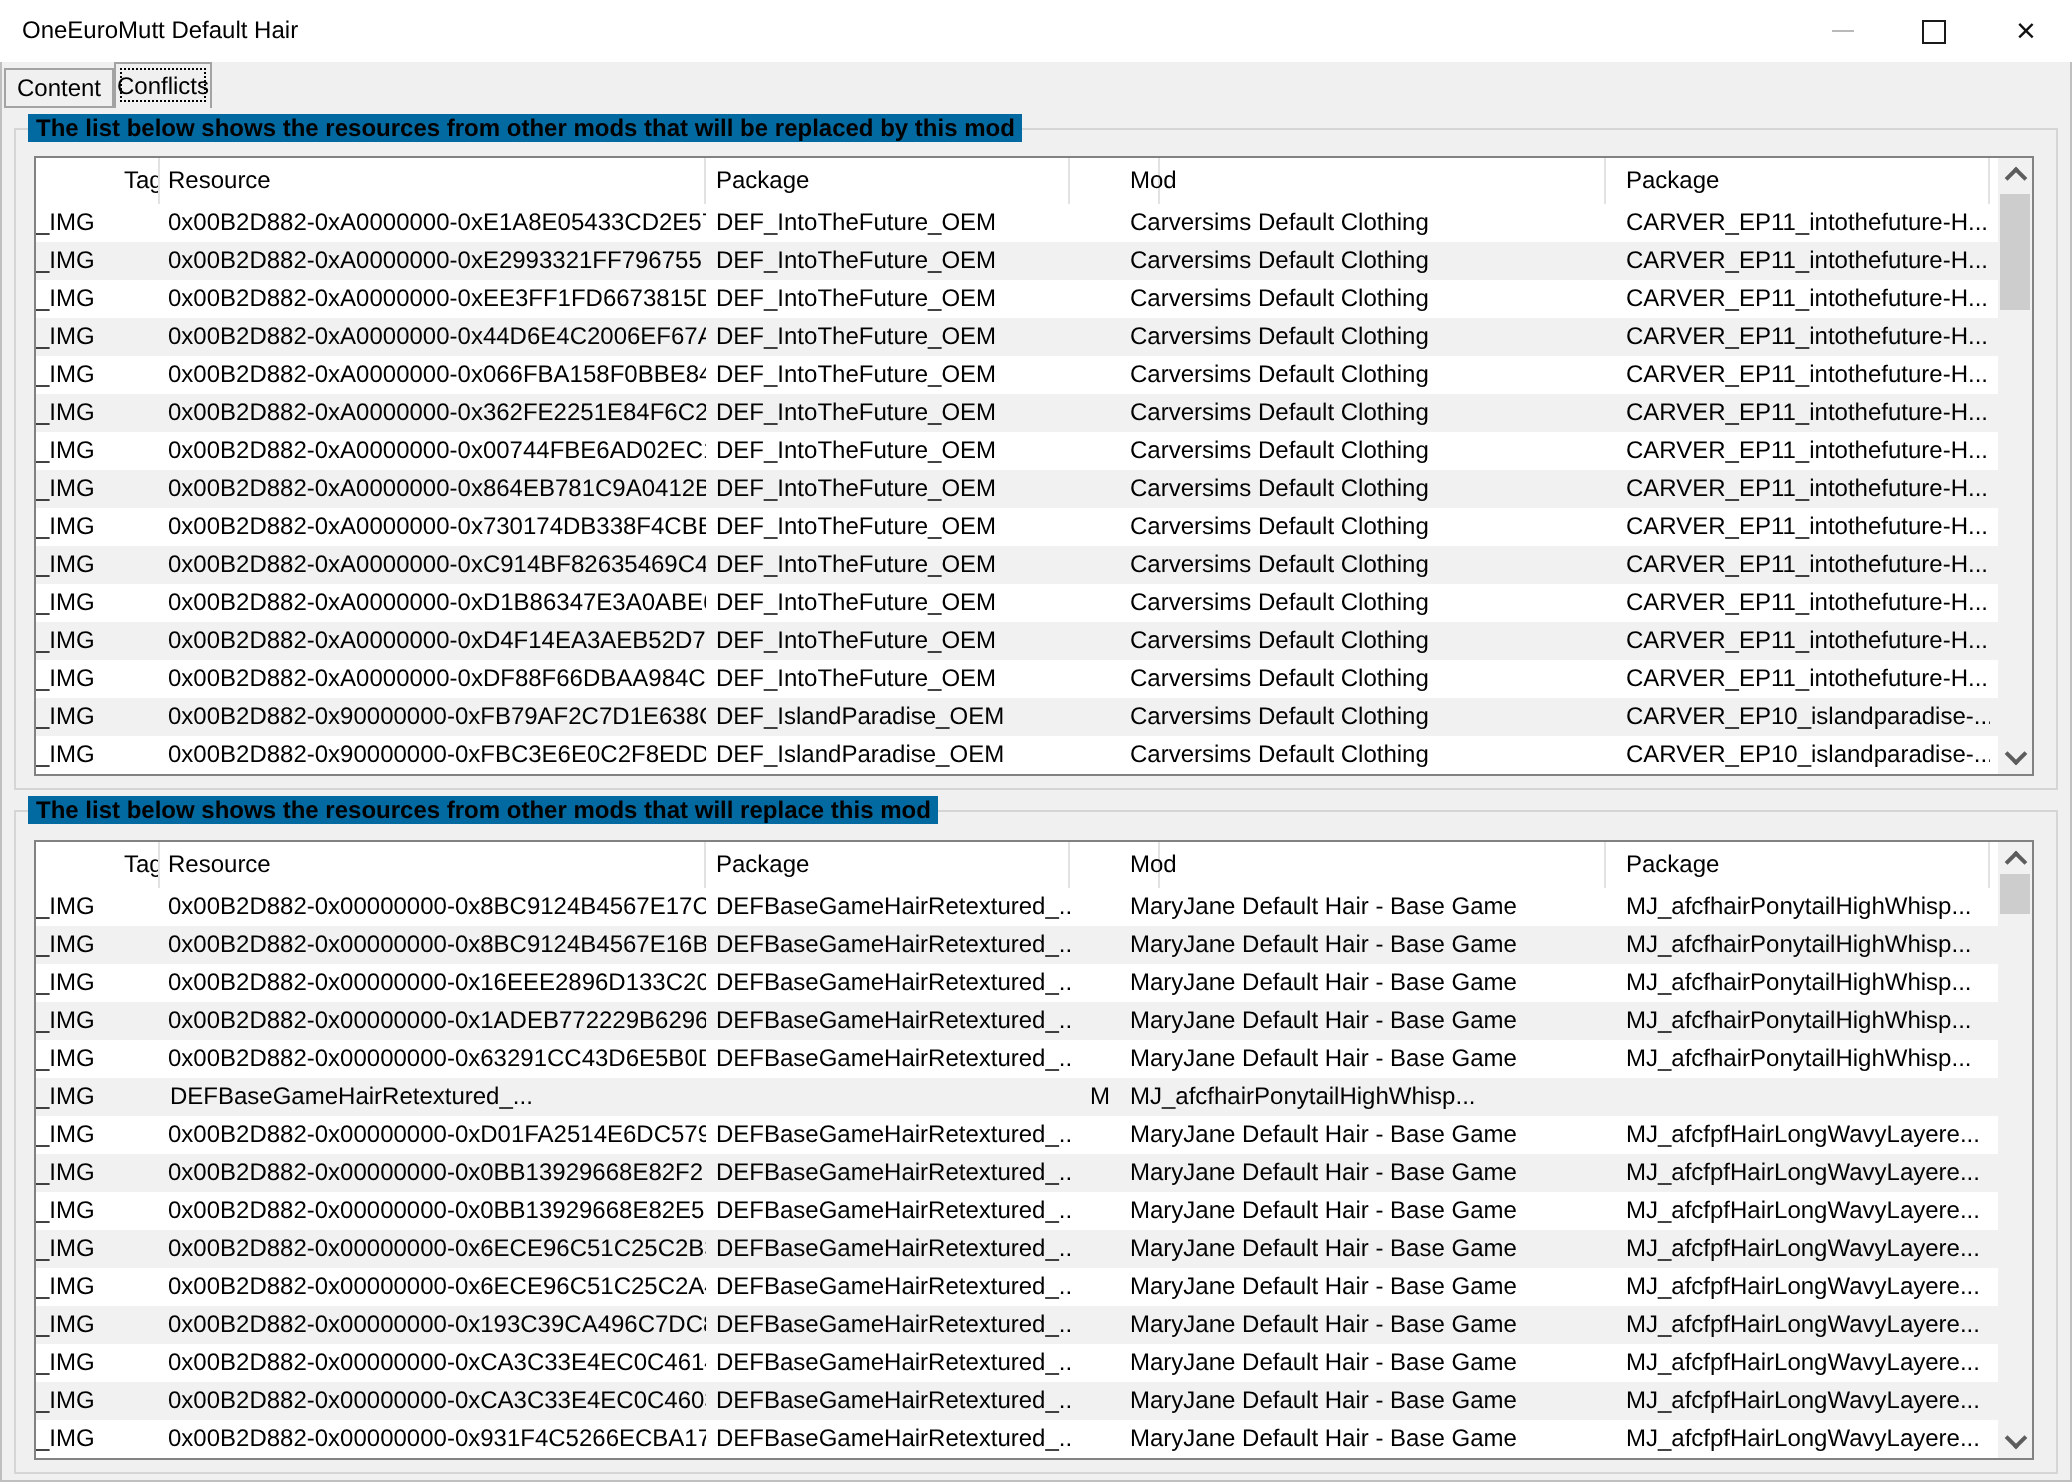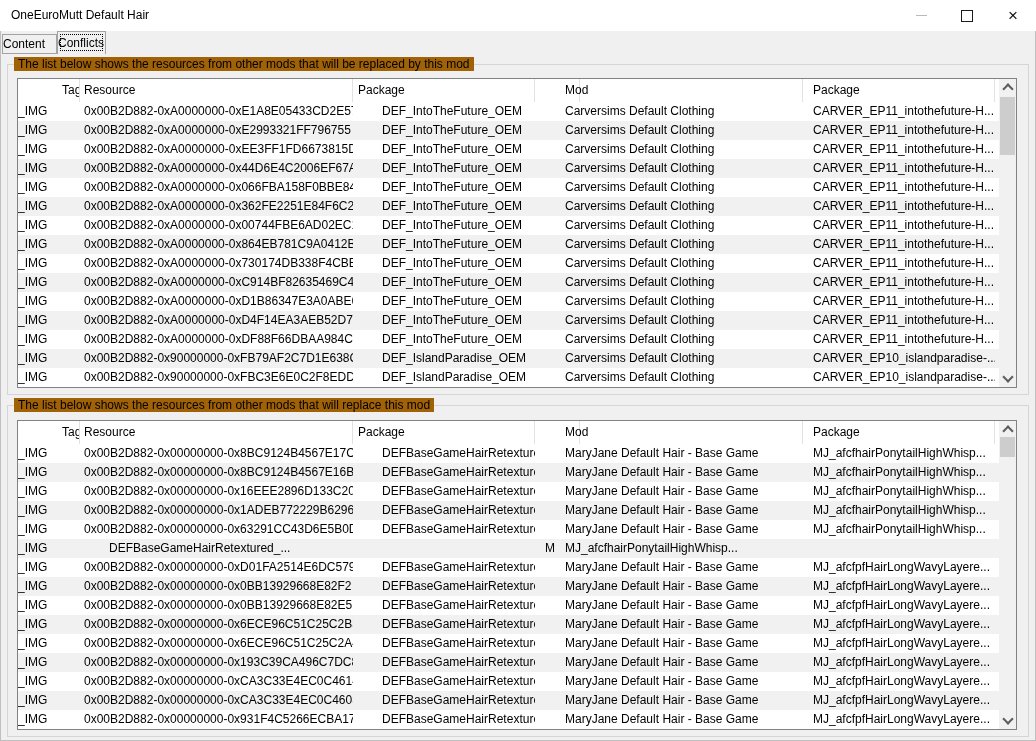--- a/index.html
+++ b/index.html
@@ -17,51 +17,51 @@
   .btn-min{right:92px;}
   .btn-max{right:46px;}
   .btn-close{right:0;}
   .min-glyph{width:11px;height:0;border-top:1px solid #b9b9b9;display:block;}
   .max-glyph{width:10px;height:10px;border:1px solid #1a1a1a;display:block;background:transparent;}
   .close-glyph{font-size:17px;line-height:17px;color:#111;font-weight:400;}
 
   
   .tabstrip{position:absolute;left:0;top:31px;width:1036px;height:23px;}
   .tab{position:absolute;box-sizing:border-box;background:#f0f0f0;border:1px solid #a3a3a3;
-       display:flex;align-items:center;justify-content:flex-start;white-space:nowrap;}
+       display:flex;align-items:center;justify-content:center;white-space:nowrap;}
   .tab-inactive{left:2px;top:3px;width:55px;height:20px;border-bottom:1px solid #a3a3a3;}
   .tab-active{left:57px;top:0px;width:49px;height:23px;border-bottom:none;background:#f0f0f0;
        outline:1px dotted #000;outline-offset:-4px;}
 
   
   .groupbox{position:absolute;box-sizing:border-box;border:1px solid #d5d5d5;background:#f0f0f0;}
   .gb1{left:7px;top:64px;width:1022px;height:331px;}
   .gb2{left:7px;top:405px;width:1022px;height:332px;}
-  .gb-label{position:absolute;top:-8px;left:6px;background:#a16207;padding:0 4px;white-space:nowrap;}
+  .gb-label{position:absolute;top:-8px;left:6px;background:#0369a1;padding:0 4px;white-space:nowrap;font-weight:bold;}
 
   
   .listview{position:absolute;box-sizing:border-box;background:#ffffff;border:1px solid #828282;overflow:hidden;}
   .lv1{left:17px;top:78px;width:1000px;height:310px;}
   .lv2{left:17px;top:420px;width:1000px;height:310px;}
   .lv-inner{position:absolute;left:0;top:0;right:17px;bottom:0;overflow:hidden;}
   .lv-header{display:grid;grid-template-columns:62px 273px 182px 20px 248px 192px 1fr;height:23px;line-height:23px;}
   .hcell{box-sizing:border-box;border-right:1px solid #e2e2e2;overflow:hidden;white-space:nowrap;padding-left:44px;}
   .hcell.hc-filler{border-right:none;}
   .hc-tag{text-align:center;}
   .hc-resource{padding-left:4px;}
   .hc-package{padding-left:5px;}
   .hc-mod{padding-left:10px;}
   .hc-package2{padding-left:10px;}
   .lv-rows{position:absolute;left:0;top:23px;right:0;bottom:0;overflow:hidden;}
   .lv-row{display:grid;grid-template-columns:62px 273px 182px 20px 248px 192px 1fr;height:19px;line-height:19px;background:#fff;}
   .lv-row:nth-child(even){background:#f1f1f1;}
   .cell{overflow:hidden;white-space:nowrap;box-sizing:border-box;}
   .c0{text-align:left;}
   .c1{padding-left:4px;}
-  .c2{padding-left:5px;margin-left:24px;}
+  .c2{padding-left:5px;}
   .c4{padding-left:10px;}
   .c5{padding-left:10px;}
 
   
   .sb{position:absolute;right:0;top:0;bottom:0;width:17px;background:#f1f1f1;}
   .sb-btn{position:absolute;left:0;width:17px;height:17px;background:#f1f1f1;display:flex;align-items:center;justify-content:center;}
   .sb-up{top:0;}
   .sb-down{bottom:0;}
   .chev{width:6px;height:6px;border-top:2px solid #5d5d5d;border-left:2px solid #5d5d5d;display:block;}
   .chev-up{transform:rotate(45deg) ;margin-top:3px;}

